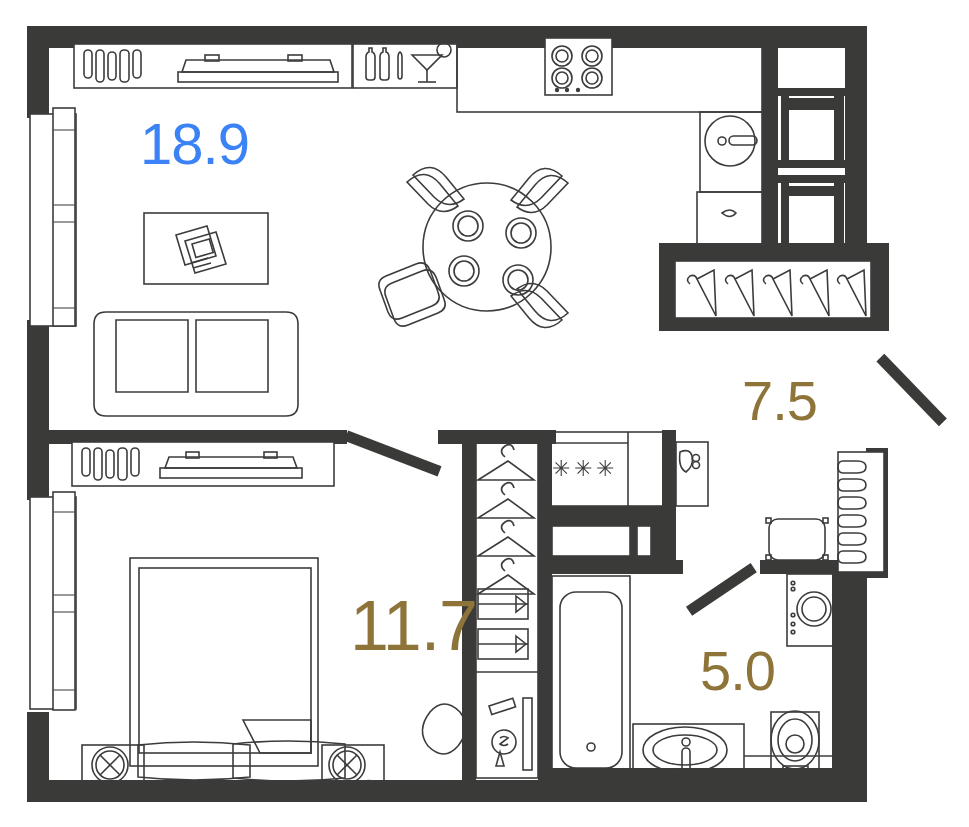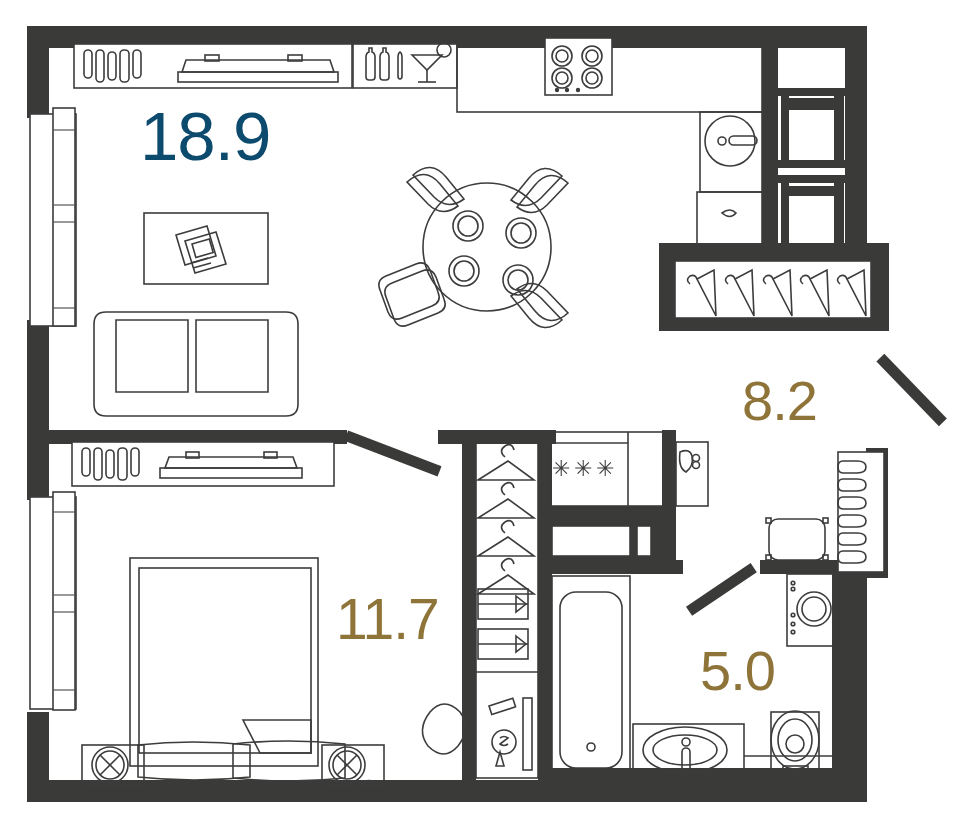--- a/index.html
+++ b/index.html
@@ -385,21 +385,21 @@
         <ellipse class="f" cx="795" cy="740" rx="17" ry="21"></ellipse>
         <circle class="f" cx="795" cy="744" r="9"></circle>
         <rect class="f" x="783" y="766" width="25" height="6"></rect>
       </g>
       <line class="f" x1="744" y1="756" x2="832" y2="756"></line>
       <rect class="f" x="552" y="772" width="282" height="8"></rect>
     </g>
 
   </svg>
 
-  <div class="area-label" style="left:140px; top:97px; font-size:69px; color:#0c4a6e;">18.9</div>
-
-  <div class="area-label" style="left:742px; top:368px; font-size:56px; color:#8e7439;">8.2</div>
-
-  <div class="area-label" style="left:336px; top:586px; font-size:57px; color:#8e7439;">11.7</div>
+  <div class="area-label" style="left:140px; top:110px; font-size:58px; color:#3b82f6;">18.9</div>
+
+  <div class="area-label" style="left:742px; top:368px; font-size:56px; color:#8e7439;">7.5</div>
+
+  <div class="area-label" style="left:350px; top:586px; font-size:70px; color:#8e7439;">11.7</div>
 
   <div class="area-label" style="left:700px; top:638px; font-size:56px; color:#8e7439;">5.0</div>
 
 </div>
 
 </body></html>

